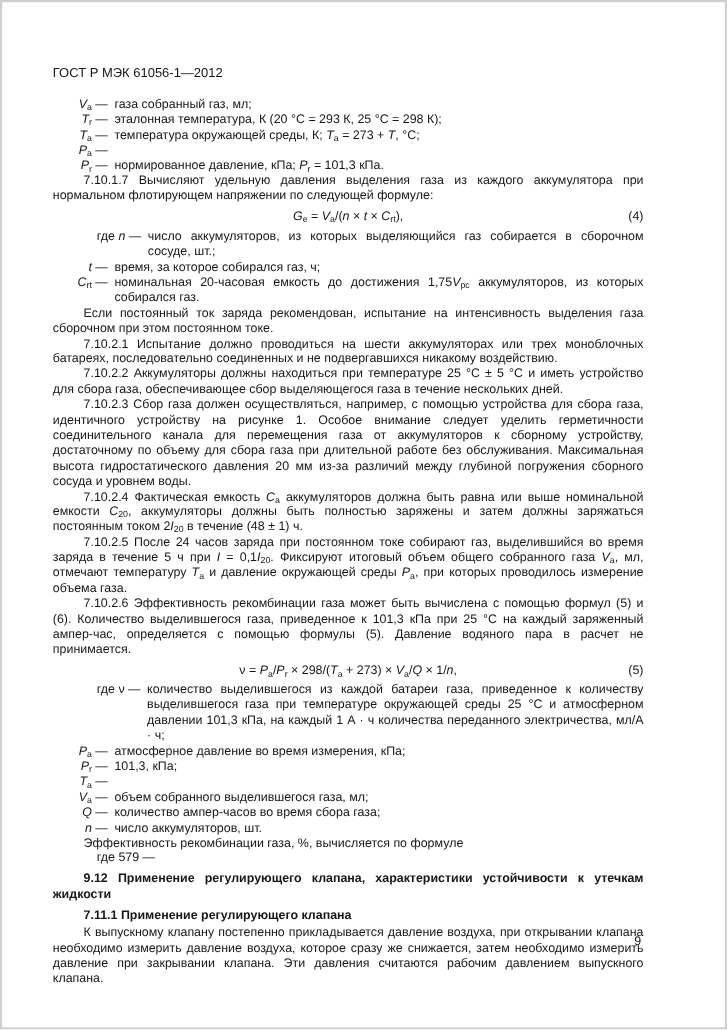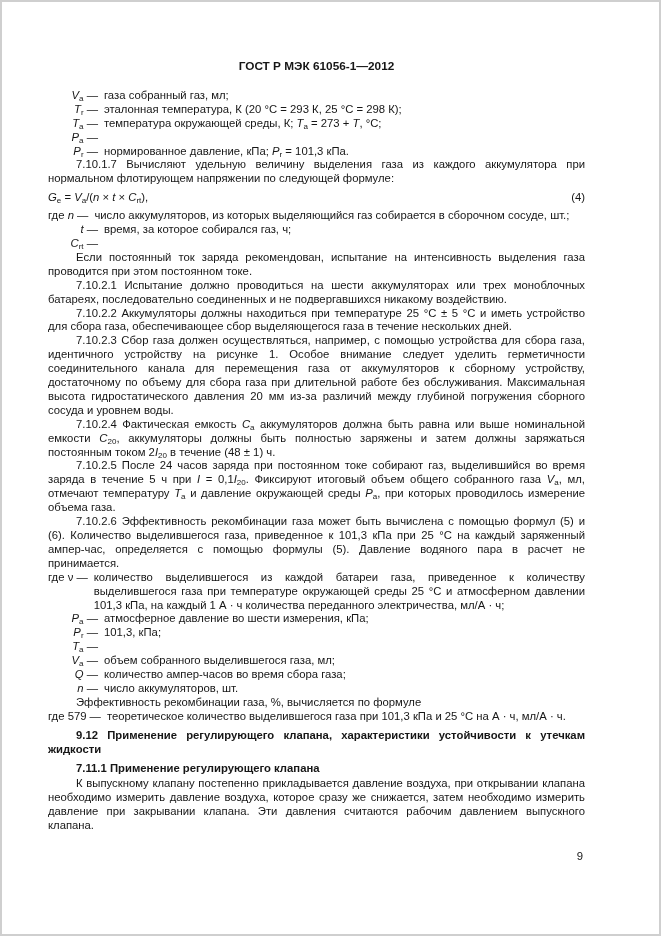--- a/index.html
+++ b/index.html
@@ -15,22 +15,22 @@
     box-sizing: border-box;
     background: #ffffff;
     border: 2px solid #cfcfcf;
     padding: 58px 74px 0 46px;
     overflow: hidden;
     color: #161616;
     font-size: 11.3px;
     line-height: 13.9px;
   }
   .hdr {
-    text-align: center;
-    font-weight: 700;
+    text-align: left;
+    font-weight: 400;
     font-size: 11.8px;
     margin-bottom: 15px;
   }
   .blk { margin: 0; }
   .p {
     text-align: justify;
     text-indent: 28px;
   }
   .h {
     font-weight: 700;
@@ -42,28 +42,30 @@
   .dterm {
     flex: none;
     width: 50px;
     text-align: right;
     white-space: nowrap;
   }
   .wterm {
     flex: none;
     text-align: center;
     white-space: nowrap;
+    margin-left: 40px;
   }
   .dtext {
     flex: 1 1 auto;
     text-align: justify;
     margin-left: 6px;
   }
   .formula {
     position: relative;
+    text-align: center;
     padding: 5px 0 4px 0;
   }
   .eqnum {
     position: absolute;
     right: 0;
     top: 5px;
   }
   sub {
     font-size: 8px;
     line-height: 0;
@@ -95,47 +97,49 @@
         <span class="dterm"><i>T</i><sub>а</sub> —</span>
         <span class="dtext">температура окружающей среды, К; <i>T</i><sub>а</sub> = 273 + <i>T</i>, °С;</span>
       </div>
       <div class="blk def">
         <span class="dterm"><i>P</i><sub>а</sub> —</span>
       </div>
       <div class="blk def">
         <span class="dterm"><i>P</i><sub>r</sub> —</span>
         <span class="dtext">нормированное давление, кПа; <i>P</i><sub>r</sub> = 101,3 кПа.</span>
       </div>
-      <div class="blk p">7.10.1.7  Вычисляют удельную величину выделения газа из каждого аккумулятора при нормальном флотирующем напряжении по следующей формуле:</div>
+      <div class="blk p">7.10.1.7  Вычисляют удельную давления выделения газа из каждого аккумулятора при нормальном флотирующем напряжении по следующей формуле:</div>
       <div class="blk formula"><span class="feq"><i>G</i><sub>е</sub> = <i>V</i><sub>а</sub>/(<i>n</i> × <i>t</i> × <i>C</i><sub>rt</sub>),</span><span class="eqnum">(4)</span></div>
       <div class="blk where">
         <span class="wterm">где <i>n</i> —</span>
         <span class="dtext">число аккумуляторов, из которых выделяющийся газ собирается в сборочном сосуде, шт.;</span>
       </div>
       <div class="blk def">
         <span class="dterm"><i>t</i> —</span>
         <span class="dtext">время, за которое собирался газ, ч;</span>
       </div>
       <div class="blk def">
         <span class="dterm"><i>C</i><sub>rt</sub> —</span>
+        <span class="dtext">номинальная 20-часовая емкость до достижения 1,75<i>V</i><sub>рс</sub> аккумуляторов, из которых собирался газ.</span>
       </div>
-      <div class="blk p">Если постоянный ток заряда рекомендован, испытание на интенсивность выделения газа проводится при этом постоянном токе.</div>
+      <div class="blk p">Если постоянный ток заряда рекомендован, испытание на интенсивность выделения газа сборочном при этом постоянном токе.</div>
       <div class="blk p">7.10.2.1  Испытание должно проводиться на шести аккумуляторах или трех моноблочных батареях, последовательно соединенных и не подвергавшихся никакому воздействию.</div>
       <div class="blk p">7.10.2.2  Аккумуляторы должны находиться при температуре 25 °С ± 5 °С и иметь устройство для сбора газа, обеспечивающее сбор выделяющегося газа в течение нескольких дней.</div>
       <div class="blk p">7.10.2.3  Сбор газа должен осуществляться, например, с помощью устройства для сбора газа, идентичного устройству на рисунке 1. Особое внимание следует уделить герметичности соединительного канала для перемещения газа от аккумуляторов к сборному устройству, достаточному по объему для сбора газа при длительной работе без обслуживания. Максимальная высота гидростатического давления 20 мм из-за различий между глубиной погружения сборного сосуда и уровнем воды.</div>
       <div class="blk p">7.10.2.4  Фактическая емкость <i>C</i><sub>а</sub> аккумуляторов должна быть равна или выше номинальной емкости <i>C</i><sub>20</sub>, аккумуляторы должны быть полностью заряжены и затем должны заряжаться постоянным током 2<i>I</i><sub>20</sub> в течение (48 ± 1) ч.</div>
       <div class="blk p">7.10.2.5  После 24 часов заряда при постоянном токе собирают газ, выделившийся во время заряда в течение 5 ч при <i>I</i> = 0,1<i>I</i><sub>20</sub>. Фиксируют итоговый объем общего собранного газа <i>V</i><sub>а</sub>, мл, отмечают температуру <i>T</i><sub>а</sub> и давление окружающей среды <i>P</i><sub>а</sub>, при которых проводилось измерение объема газа.</div>
       <div class="blk p">7.10.2.6  Эффективность рекомбинации газа может быть вычислена с помощью формул (5) и (6). Количество выделившегося газа, приведенное к 101,3 кПа при 25 °С на каждый заряженный ампер-час, определяется с помощью формулы (5). Давление водяного пара в расчет не принимается.</div>
+      <div class="blk formula"><span class="feq">ν = <i>P</i><sub>а</sub>/<i>P</i><sub>r</sub> × 298/(<i>T</i><sub>а</sub> + 273) × <i>V</i><sub>а</sub>/<i>Q</i> × 1/<i>n</i>,</span><span class="eqnum">(5)</span></div>
       <div class="blk where">
         <span class="wterm">где ν —</span>
         <span class="dtext">количество выделившегося из каждой батареи газа, приведенное к количеству выделившегося газа при температуре окружающей среды 25 °С и атмосферном давлении 101,3 кПа, на каждый 1 А · ч количества переданного электричества, мл/А · ч;</span>
       </div>
       <div class="blk def">
         <span class="dterm"><i>P</i><sub>а</sub> —</span>
-        <span class="dtext">атмосферное давление во шести измерения, кПа;</span>
+        <span class="dtext">атмосферное давление во время измерения, кПа;</span>
       </div>
       <div class="blk def">
         <span class="dterm"><i>P</i><sub>r</sub> —</span>
         <span class="dtext">101,3, кПа;</span>
       </div>
       <div class="blk def">
         <span class="dterm"><i>T</i><sub>а</sub> —</span>
       </div>
       <div class="blk def">
         <span class="dterm"><i>V</i><sub>а</sub> —</span>
@@ -145,20 +149,19 @@
         <span class="dterm"><i>Q</i> —</span>
         <span class="dtext">количество ампер-часов во время сбора газа;</span>
       </div>
       <div class="blk def">
         <span class="dterm"><i>n</i> —</span>
         <span class="dtext">число аккумуляторов, шт.</span>
       </div>
       <div class="blk p">Эффективность рекомбинации газа, %, вычисляется по формуле</div>
       <div class="blk where">
         <span class="wterm">где 579 —</span>
-        <span class="dtext">теоретическое количество выделившегося газа при 101,3 кПа и 25 °С на А · ч, мл/А · ч.</span>
       </div>
       <div class="blk h">9.12  Применение регулирующего клапана, характеристики устойчивости к утечкам жидкости</div>
       <div class="blk h">7.11.1  Применение регулирующего клапана</div>
       <div class="blk p">К выпускному клапану постепенно прикладывается давление воздуха, при открывании клапана необходимо измерить давление воздуха, которое сразу же снижается, затем необходимо измерить давление при закрывании клапана. Эти давления считаются рабочим давлением выпускного клапана.</div>
     </div>
   <div class="pnum">9</div>
 </div>
 
 </body></html>

